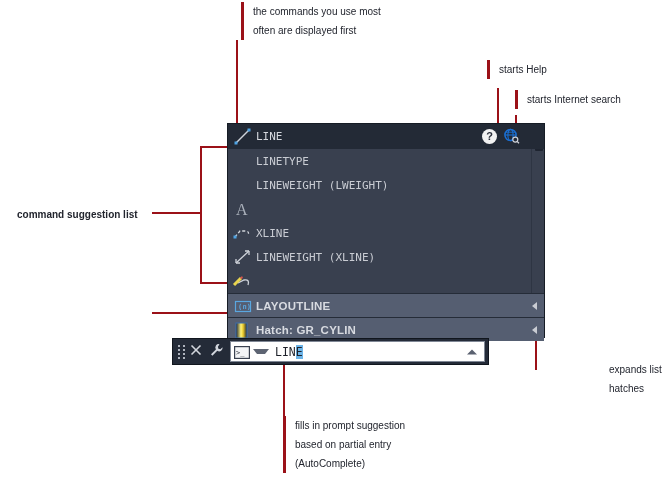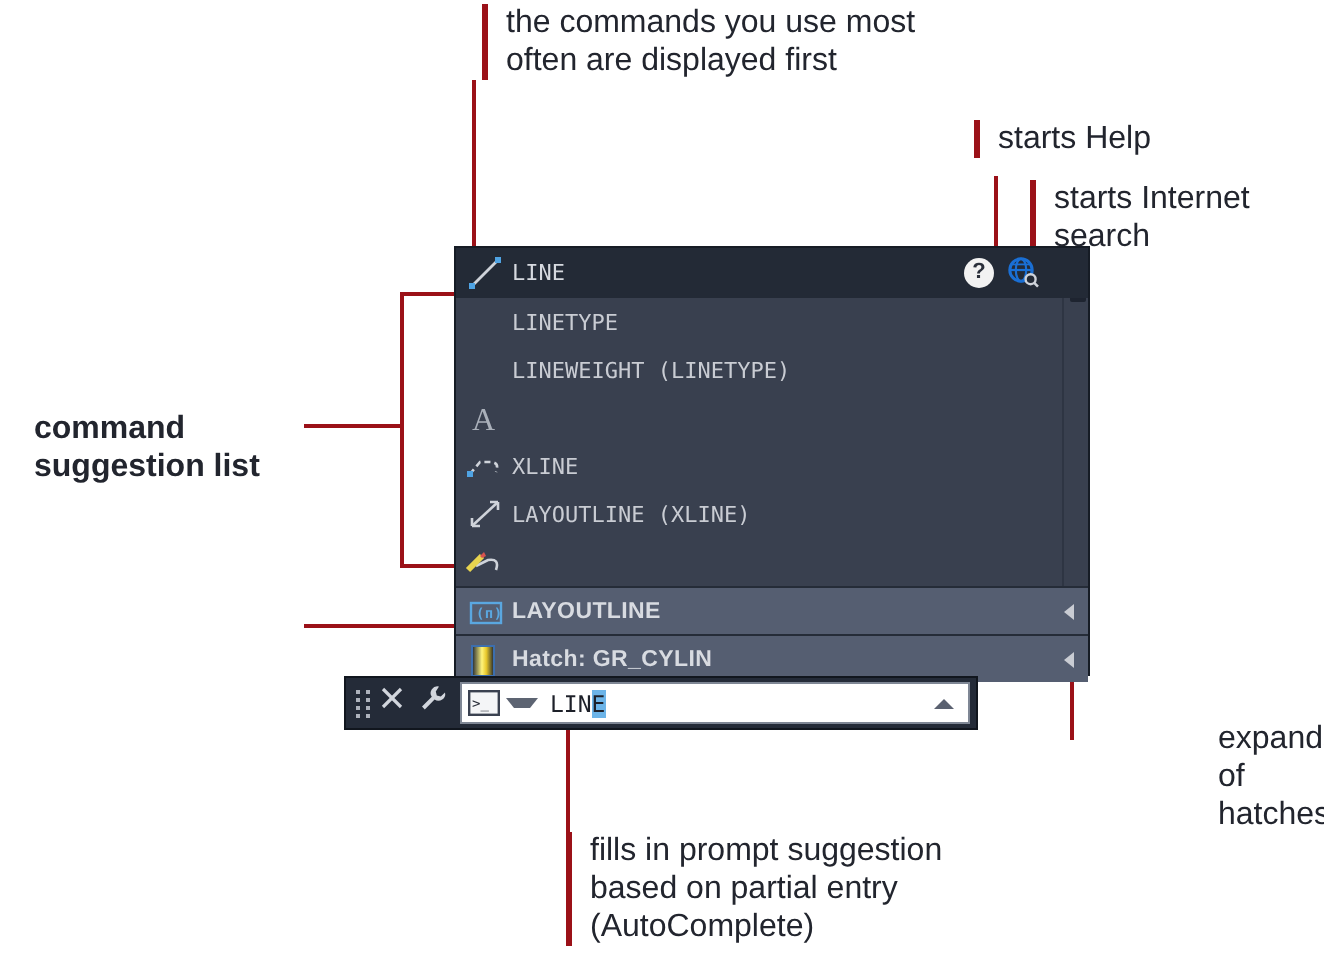--- a/index.html
+++ b/index.html
@@ -19,21 +19,21 @@
     position: absolute;
     left: 0; top: 0;
     width: 662px;
     height: 484px;
   }
 
   
   .callout {
     position: absolute;
     font-family: "Liberation Sans", sans-serif;
-    font-size: 16px;
+    font-size: 10px;
     line-height: 19px;
     color: #22252e;
     white-space: pre-line;
   }
   .callout.bar {
     border-left: 3px solid #9b1118;
     padding-left: 9px;
   }
   .callout.plain { padding-left: 0; }
   .callout.right { text-align: right; }
@@ -298,21 +298,21 @@
       </span>
     </div>
 
     <div class="panel-row">
       <span class="row-icon"></span>
       <span class="row-label">LINETYPE</span>
     </div>
 
     <div class="panel-row">
       <span class="row-icon"></span>
-      <span class="row-label">LINEWEIGHT (LINETYPE)</span>
+      <span class="row-label">LINEWEIGHT (LWEIGHT)</span>
     </div>
 
     <div class="panel-row">
       <span class="row-icon">
         <svg width="22" height="20" viewBox="0 0 22 20">
           <text x="4" y="16" font-family="Liberation Serif, serif" font-size="16" fill="#aab0ba">A</text>
         </svg>
       </span>
     </div>
 
@@ -327,21 +327,21 @@
     </div>
 
     <div class="panel-row">
       <span class="row-icon">
         <svg width="22" height="20" viewBox="0 0 22 20">
           <line x1="4" y1="16" x2="17" y2="4" stroke="#cfd3da" stroke-width="1.3"></line>
           <path d="M4 16 L4 12 M4 16 L8 16" stroke="#cfd3da" stroke-width="1.3" fill="none"></path>
           <path d="M17 4 L13 4 M17 4 L17 8" stroke="#cfd3da" stroke-width="1.3" fill="none"></path>
         </svg>
       </span>
-      <span class="row-label">LAYOUTLINE (XLINE)</span>
+      <span class="row-label">LINEWEIGHT (XLINE)</span>
     </div>
 
     <div class="panel-row">
       <span class="row-icon">
         <svg width="22" height="20" viewBox="0 0 22 20">
           <path d="M6 12 L12 9 Q18 8 16 14" fill="none" stroke="#cfd3da" stroke-width="1.3"></path>
           <line x1="2" y1="14" x2="9" y2="7" stroke="#e8d44f" stroke-width="3"></line>
           <path d="M8 7 L10 5 L11 7 L9 8 Z" fill="#d9534f"></path>
         </svg>
       </span>

